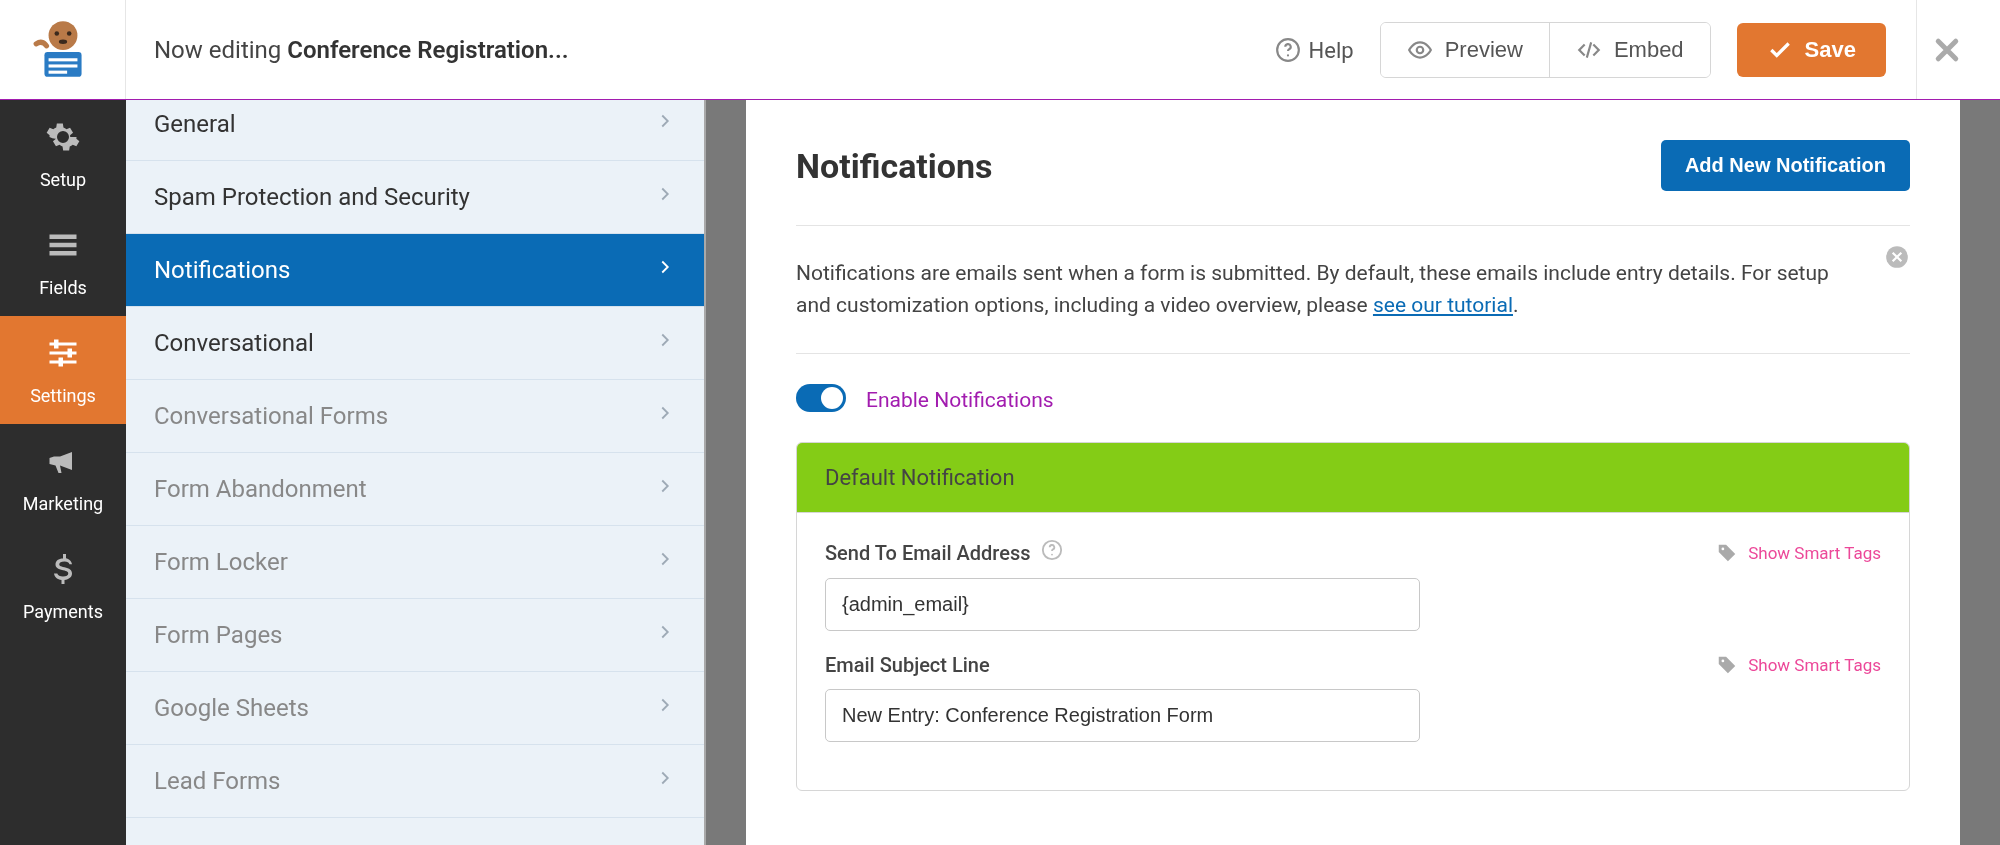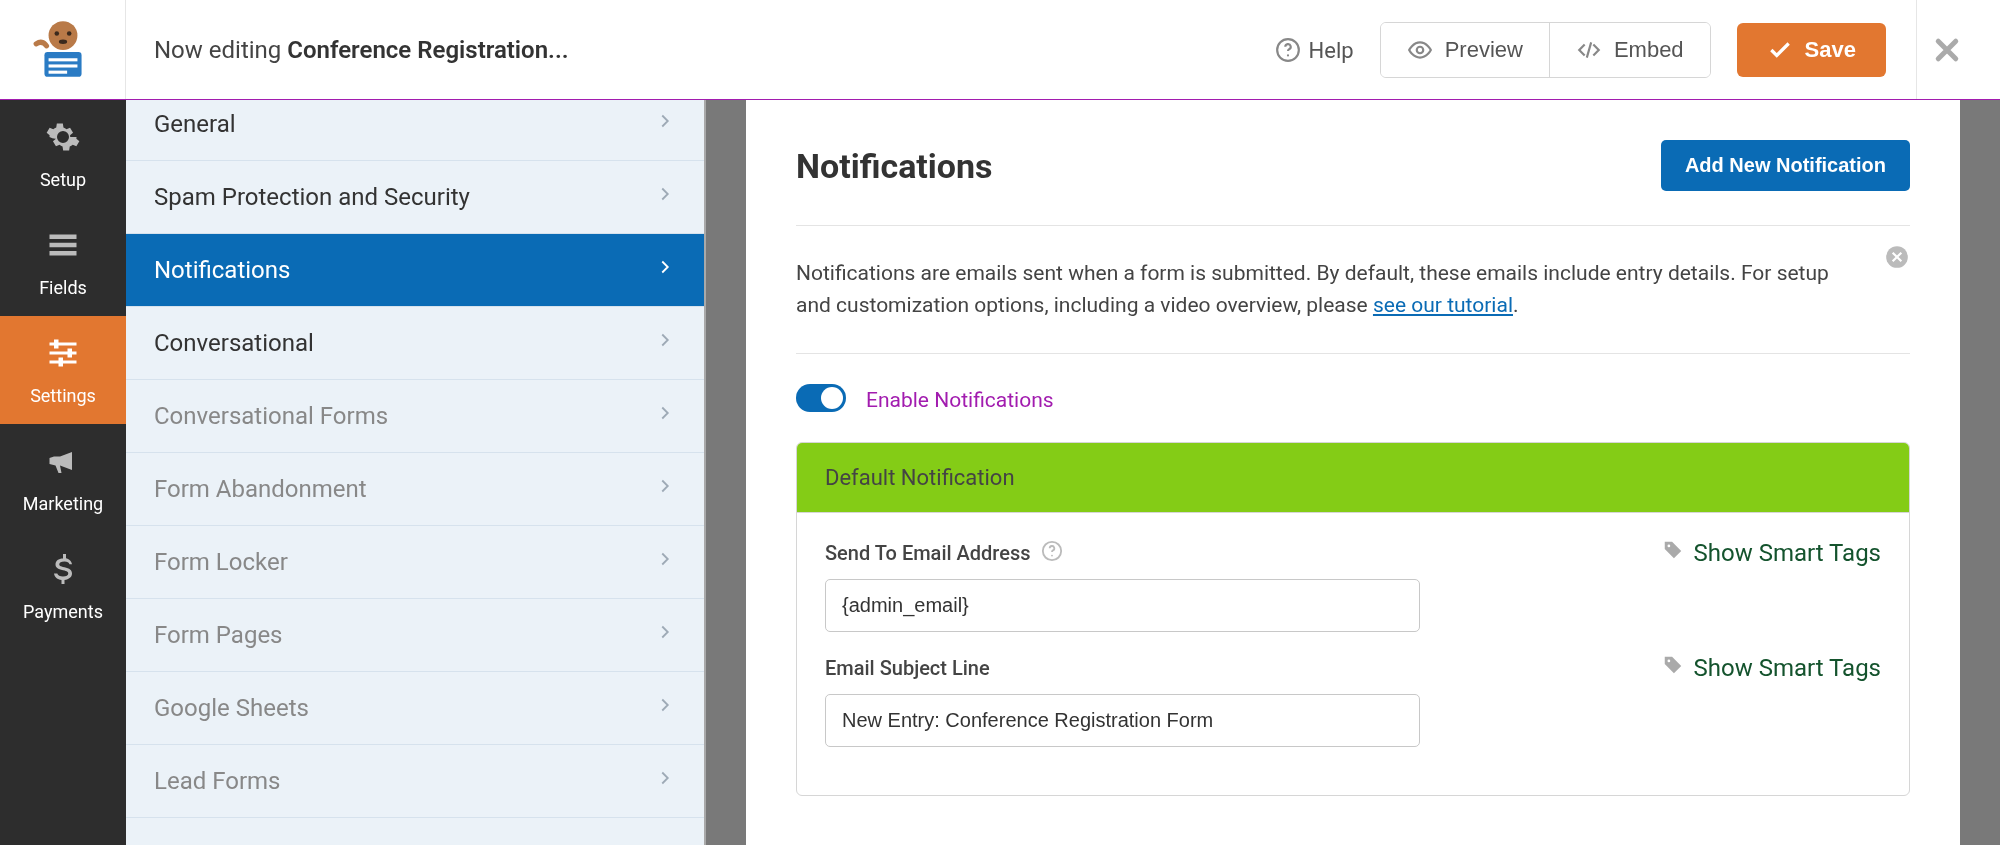--- a/index.html
+++ b/index.html
@@ -216,22 +216,22 @@
     gap: 18px;
   }
   .field-label {
     font-size: 20px; color: #444; font-weight: 500;
     display: flex; align-items: center; gap: 10px;
   }
   .field-label .help-q {
     color: #bbb;
   }
   .smart-tags {
-    display: flex; gap: 10px;
-    font-size: 24px; color: #14532d; cursor: pointer;
+    display: flex; align-items: center; gap: 10px;
+    font-size: 17px; color: #ec4899; cursor: pointer;
   }
   .field-row input[type="text"] {
     width: 595px;
     padding: 14px 16px;
     font-size: 20px;
     border: 1px solid #c8c8c8;
     border-radius: 5px;
     color: #333;
   }
   

